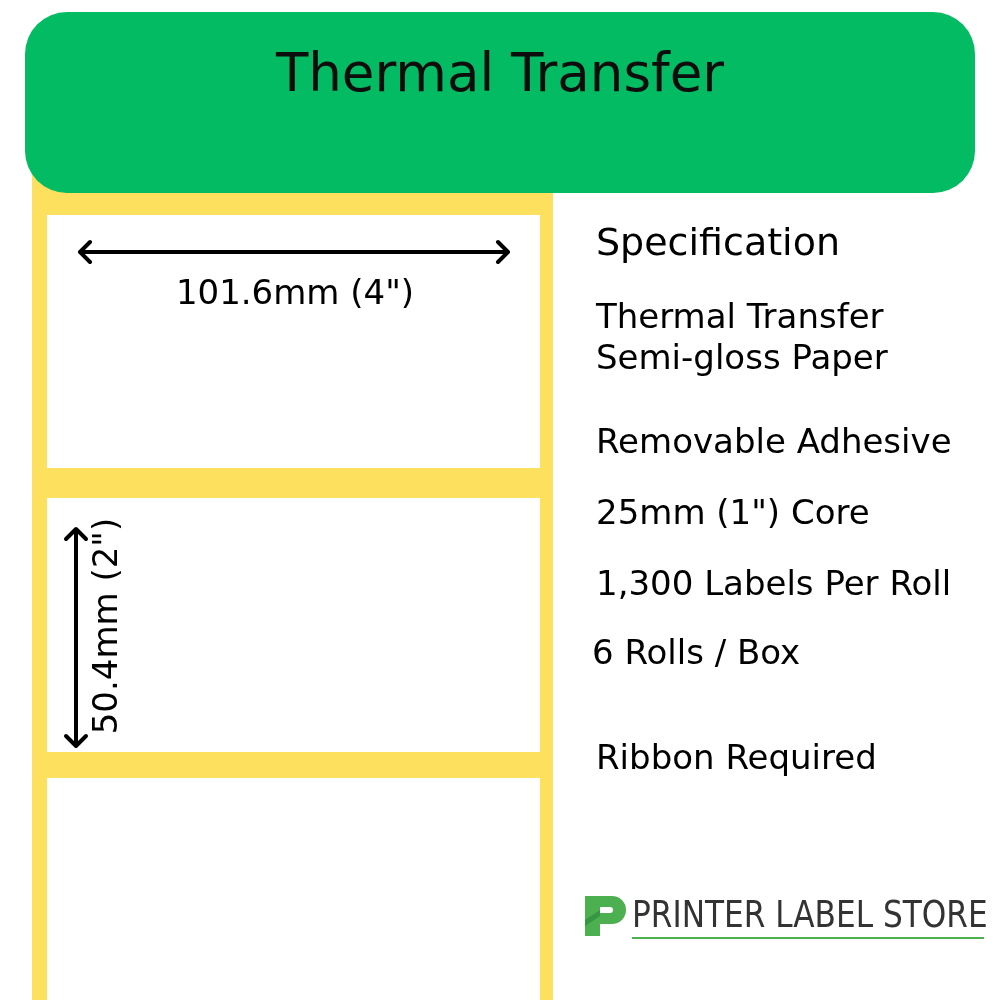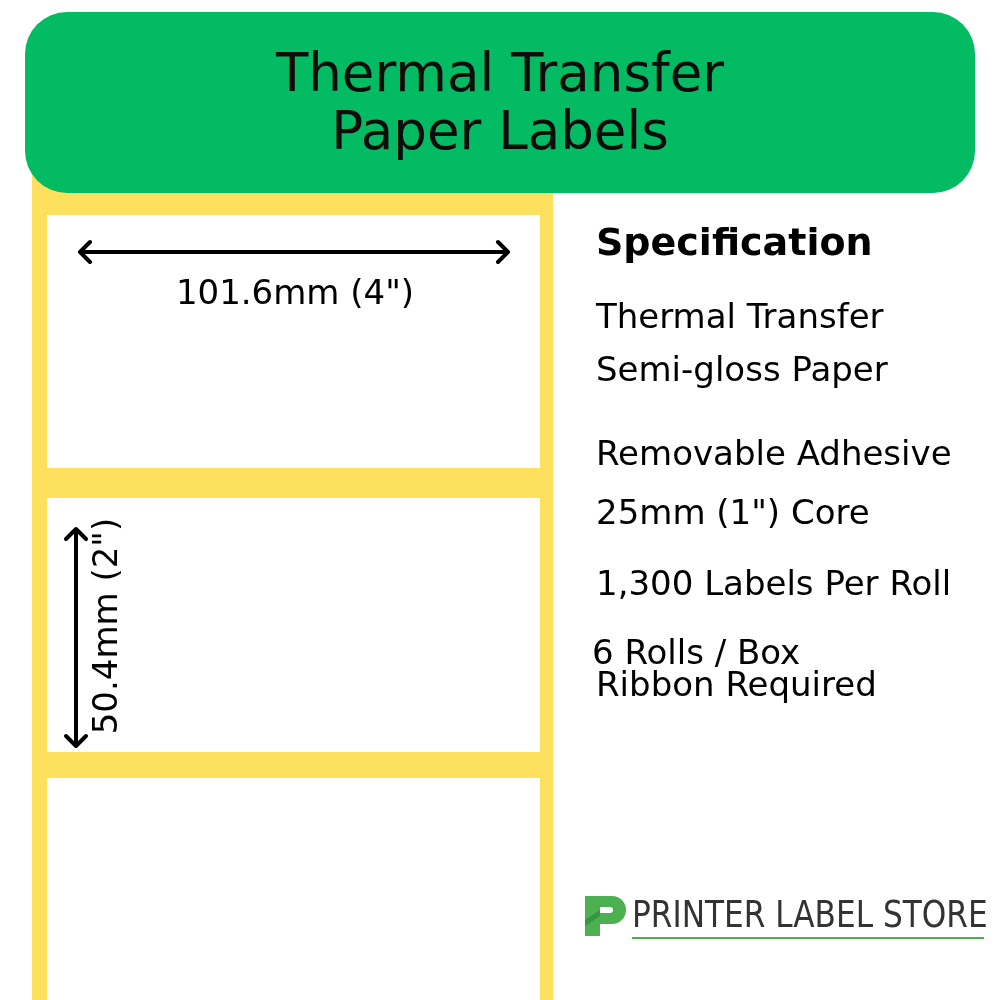--- a/index.html
+++ b/index.html
@@ -12,62 +12,61 @@
   .l3 { top:778px; height:222px; }
   .banner { position:absolute; left:25px; top:12px; width:950px; height:181px; background:#03bb62;
             border-radius:42px; text-align:center; }
   .banner .t { font-size:53px; line-height:58px; color:#0d0d0d; }
   .banner .t1 { margin-top:32px; }
   .hdim { position:absolute; left:76px; top:238px; width:436px; height:28px; }
   .hdim-text { position:absolute; left:150px; top:270px; width:290px; text-align:center; font-size:34px; line-height:44px; }
   .vdim { position:absolute; left:62px; top:525px; width:28px; height:225px; }
   .vdim-text { position:absolute; left:-10px; top:604px; width:300px; height:44px; transform-origin:center center;
                transform:translate(-35px,0) rotate(-90deg); font-size:34px; line-height:44px; text-align:center; }
-  .spec-title { position:absolute; left:596px; top:218px; font-weight:bold; font-size:38px; line-height:48px; }
+  .spec-title { position:absolute; left:596px; top:218px; font-weight:normal; font-size:38px; line-height:48px; }
   .spec { position:absolute; left:596px; font-size:34px; line-height:54px; white-space:nowrap; }
   .logo { position:absolute; left:582px; top:890px; width:402px; height:52px; }
   .logo-text { position:absolute; left:50px; top:2px; font-family:"DejaVu Sans", sans-serif; font-size:38px; line-height:44px;
                color:#333; letter-spacing:0px; transform:scaleX(0.82); transform-origin:left top; white-space:nowrap; }
   .logo-line { position:absolute; left:50px; top:47px; width:352px; height:2px; background:#4caf50; }
 </style>
 </head>
 <body>
 
 <div class="strip"></div>
 <div class="label l1"></div>
 <div class="label l2"></div>
 <div class="label l3"></div>
 
 <div class="banner">
   <div class="t t1">Thermal Transfer</div>
-  <div class="t">Paper Labels</div>
 </div>
 
 <svg class="hdim" viewBox="0 0 436 28">
   <line x1="4" y1="14" x2="432" y2="14" stroke="#000" stroke-width="4"></line>
   <polyline points="14,4 4,14 14,24" fill="none" stroke="#000" stroke-width="4" stroke-linecap="round" stroke-linejoin="round"></polyline>
   <polyline points="422,4 432,14 422,24" fill="none" stroke="#000" stroke-width="4" stroke-linecap="round" stroke-linejoin="round"></polyline>
 </svg>
 <div class="hdim-text">101.6mm (4")</div>
 
 <svg class="vdim" viewBox="0 0 28 225">
   <line x1="14" y1="4" x2="14" y2="221" stroke="#000" stroke-width="4"></line>
   <polyline points="4,14 14,4 24,14" fill="none" stroke="#000" stroke-width="4" stroke-linecap="round" stroke-linejoin="round"></polyline>
   <polyline points="4,211 14,221 24,211" fill="none" stroke="#000" stroke-width="4" stroke-linecap="round" stroke-linejoin="round"></polyline>
 </svg>
 <div class="vdim-text">50.4mm (2")</div>
 
 <div class="spec-title">Specification</div>
 <div class="spec" style="top:289px">Thermal Transfer</div>
-<div class="spec" style="top:342px">Semi-gloss Paper</div>
-<div class="spec" style="top:426px">Removable Adhesive</div>
+<div class="spec" style="top:330px">Semi-gloss Paper</div>
+<div class="spec" style="top:414px">Removable Adhesive</div>
 <div class="spec" style="top:485px">25mm (1") Core</div>
 <div class="spec" style="top:556px">1,300 Labels Per Roll</div>
 <div class="spec" style="top:625px; left:592px">6 Rolls / Box</div>
-<div class="spec" style="top:657px">Ribbon Required</div>
+<div class="spec" style="top:730px">Ribbon Required</div>
 
 <div class="logo">
   <svg width="48" height="48" viewBox="0 0 48 48" style="position:absolute;left:0;top:0">
     <path d="M3 6 H30 A14 14 0 0 1 30 34 H18 V46 H3 Z M18 17 V23 H28 A3 3 0 0 0 28 17 Z" fill="#4caf50" fill-rule="evenodd"></path>
     <path d="M3 30 L18 20 V26 L3 36 Z" fill="#2e8b3a" opacity="0.7"></path>
   </svg>
   <div class="logo-text">PRINTER LABEL STORE</div>
   <div class="logo-line"></div>
 </div>
 

